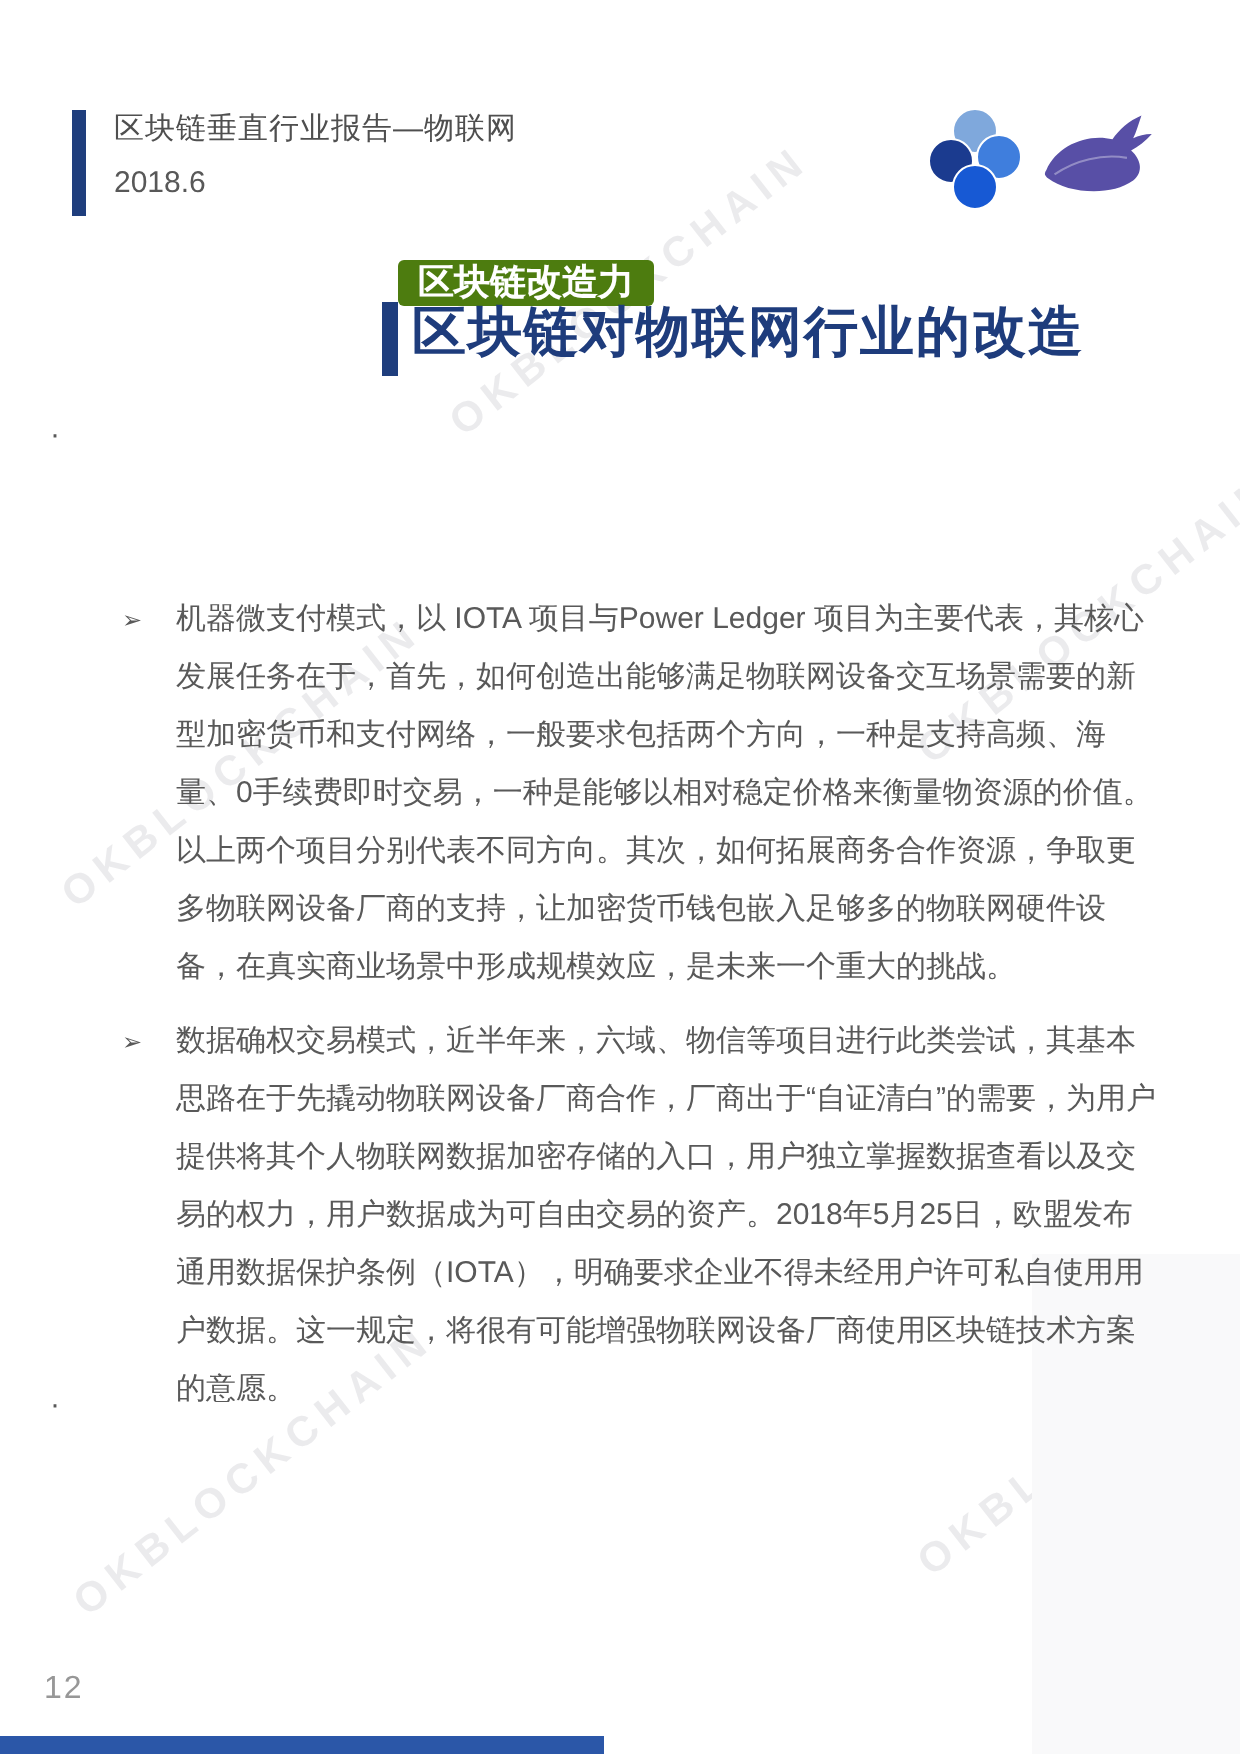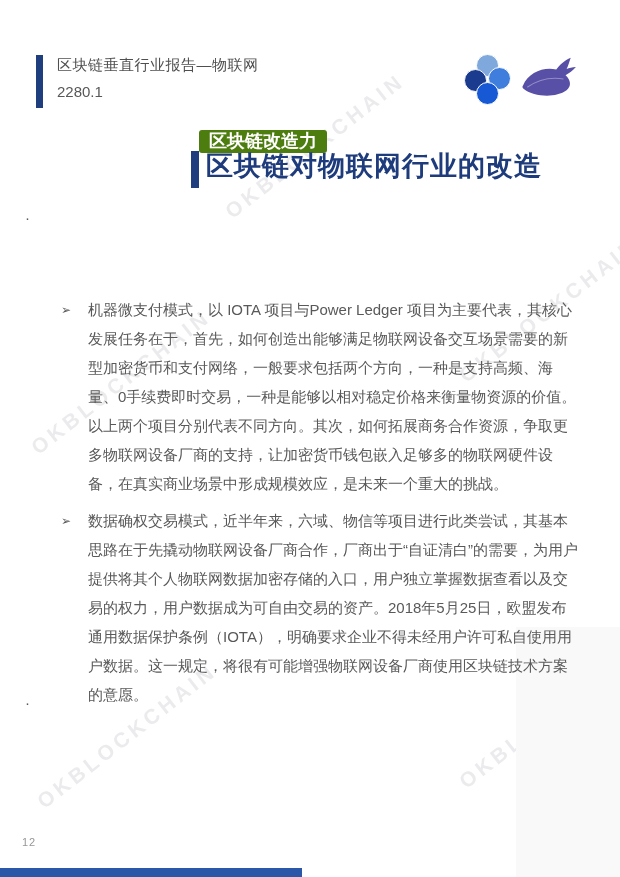--- a/index.html
+++ b/index.html
@@ -41,41 +41,41 @@
   .para{position:absolute;color:#595959;font-size:15px;z-index:1;}
   .p-wide{left:23px;width:578px;line-height:32px;text-indent:25px;}
   .p1{top:203px;}
   .p4{top:688px;}
   .p-sub{left:88px;width:492px;line-height:29px;}
   .s1{top:295px;}
   .s2{top:506px;}
   .bullet{position:absolute;left:2px;top:-1px;text-indent:0;color:#595959;}
   .arrow{position:absolute;left:-27px;top:1px;font-size:12px;text-indent:0;color:#595959;}
   
-  .page-num{position:absolute;left:22px;top:836px;font-size:11px;color:#979797;letter-spacing:1px;}
+  .page-num{position:absolute;left:22px;top:836px;font-size:16px;color:#979797;letter-spacing:1px;}
   .footer-bar{position:absolute;left:0;top:868px;width:302px;height:9px;background:#2b57a8;}
   .edge-shade{position:absolute;right:0;bottom:0;width:104px;height:250px;background:#f9f9fa;z-index:0;}
 </style>
 </head>
 <body>
 
 <div class="page">
 
   <div class="wm wm1">OKBLOCKCHAIN</div>
   <div class="wm wm2">OKBLOCKCHAIN</div>
   <div class="wm wm3">OKBLOCKCHAIN</div>
   <div class="wm wm4">OKBLOCKCHAIN</div>
   <div class="wm wm5">OKBLOCKCHAIN</div>
 
   <div class="edge-shade"></div>
 
   <div class="hdr-bar"></div>
   <div class="hdr-text">
     <div class="hdr-title">区块链垂直行业报告—物联网</div>
-    <div class="hdr-date">2280.1</div>
+    <div class="hdr-date">2018.6</div>
   </div>
 
   <div class="ok-logo">
     <span class="ok-top"></span>
     <span class="ok-left"></span>
     <span class="ok-right"></span>
     <span class="ok-bottom"></span>
   </div>
 
   <svg class="whale" viewBox="0 0 116 96" xmlns="http://www.w3.org/2000/svg">

